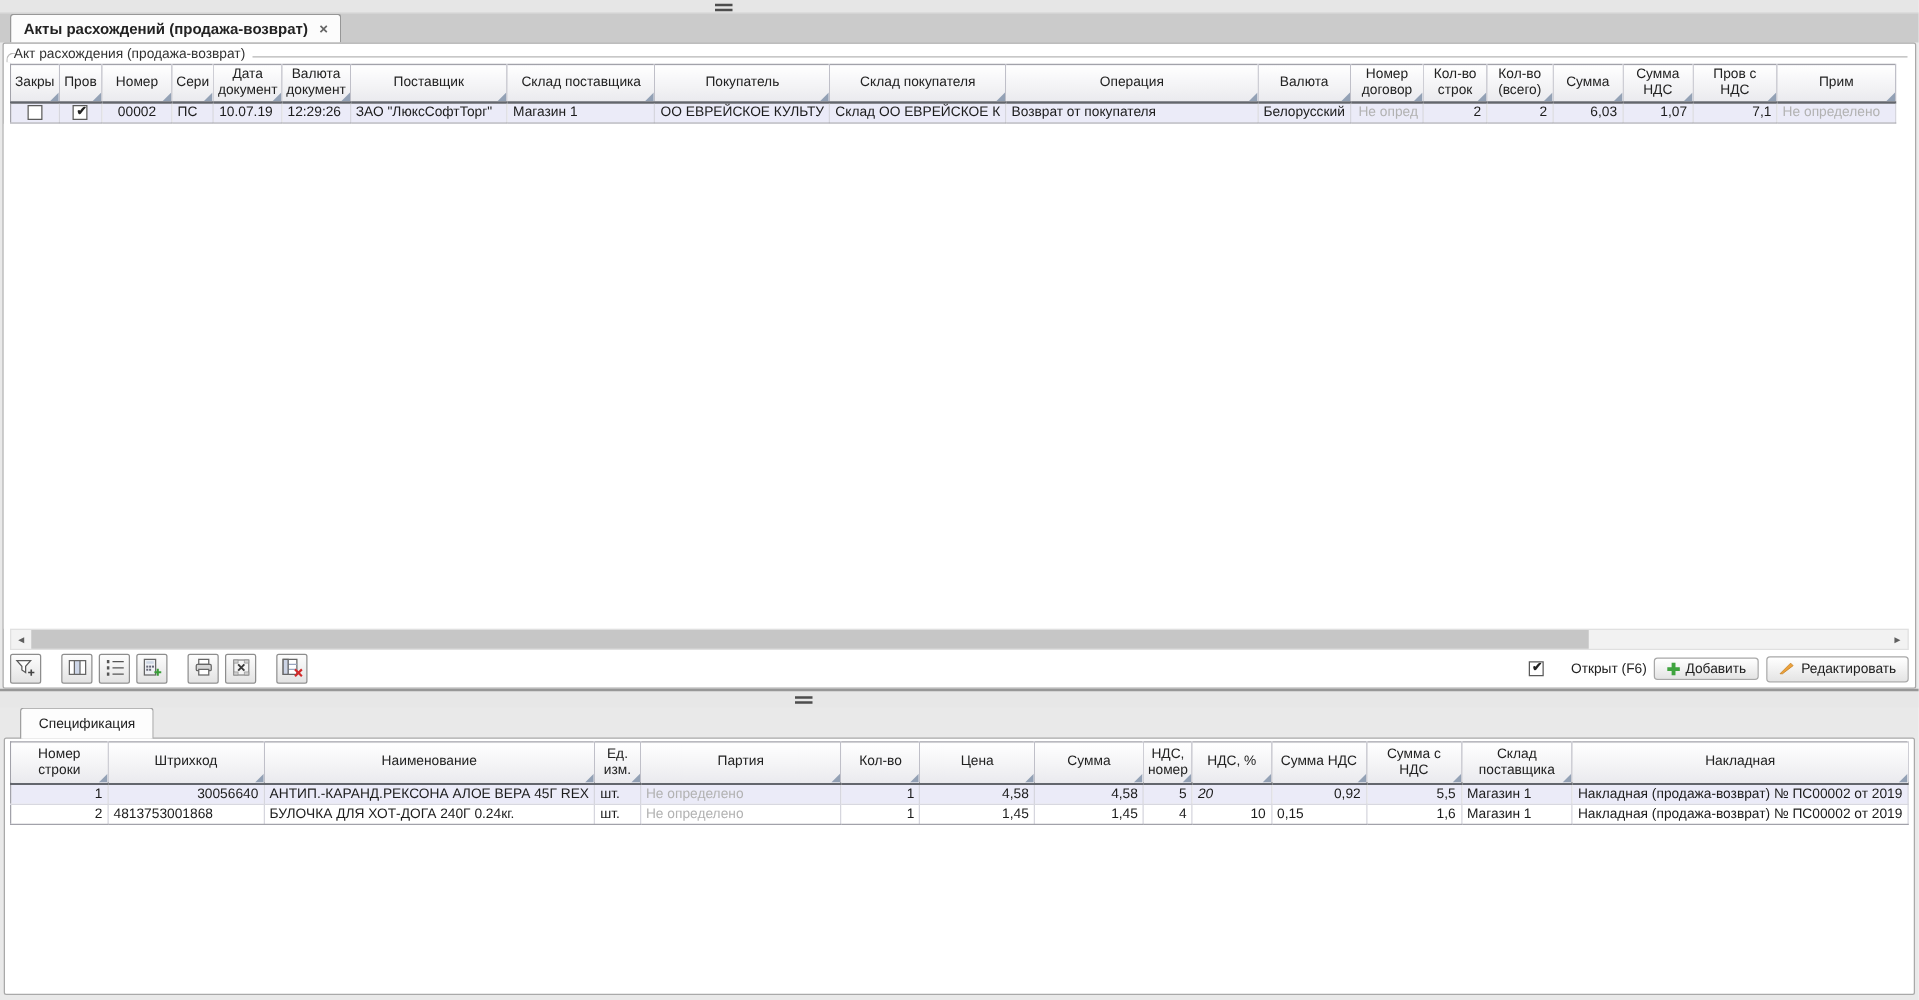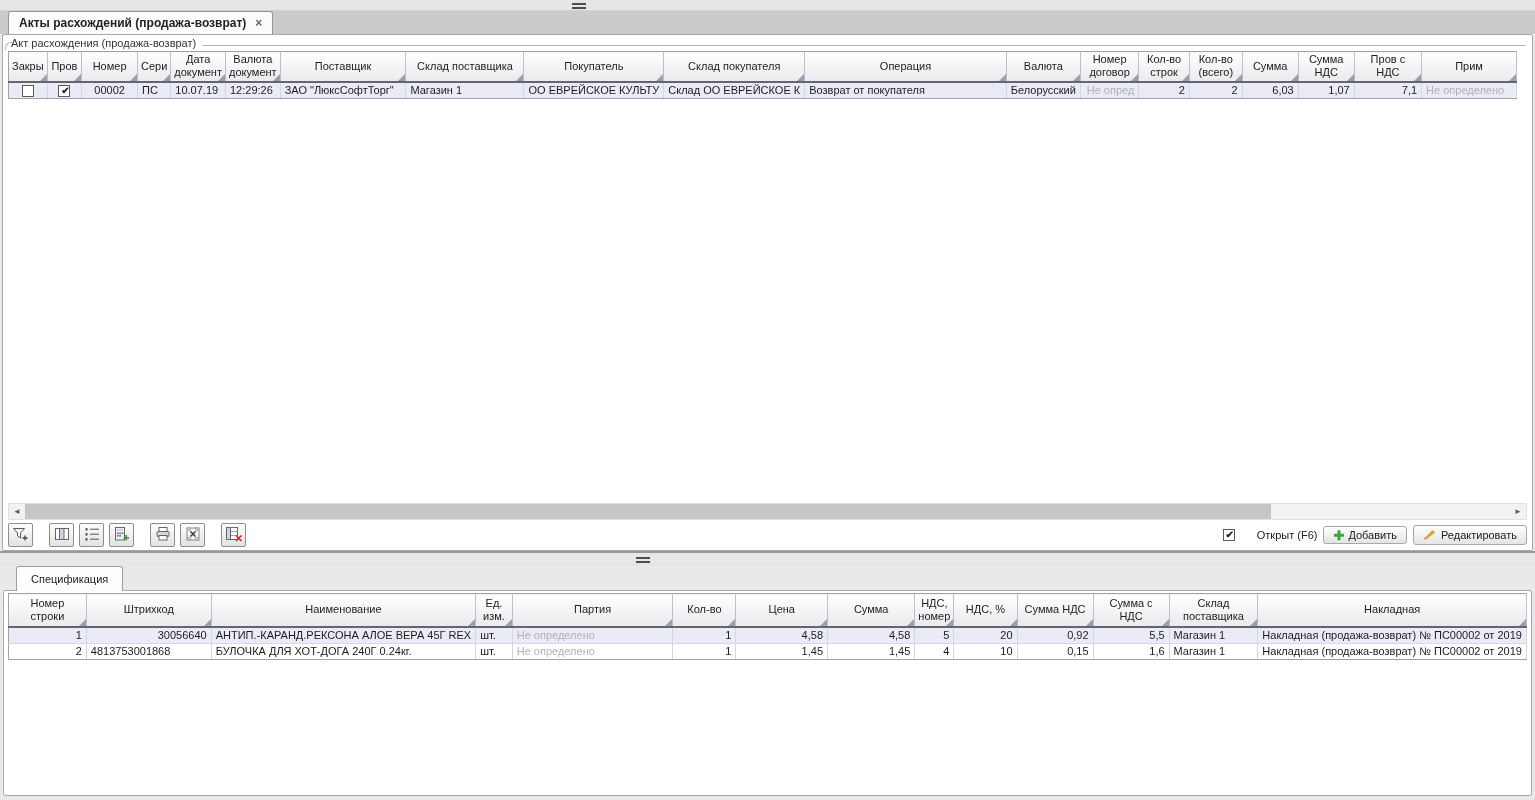--- a/index.html
+++ b/index.html
@@ -361,38 +361,38 @@
           <tr class="selected">
             <td style="text-align: right;">1</td>
             <td style="text-align: right;">30056640</td>
             <td style="text-align: left;">АНТИП.-КАРАНД.РЕКСОНА АЛОЕ ВЕРА 45Г REX</td>
             <td style="text-align: left;">шт.</td>
             <td class="muted" style="text-align: left;">Не определено</td>
             <td style="text-align: right;">1</td>
             <td style="text-align: right;">4,58</td>
             <td style="text-align: right;">4,58</td>
             <td style="text-align: right;">5</td>
-            <td style="text-align: right;">20</td>
+            <td style="text-align: left; font-style: italic;">20</td>
             <td style="text-align: right;">0,92</td>
             <td style="text-align: right;">5,5</td>
             <td style="text-align: left;">Магазин 1</td>
             <td style="text-align: left;">Накладная (продажа-возврат) № ПС00002 от 2019</td>
           </tr>
           <tr>
             <td style="text-align: right;">2</td>
             <td style="text-align: left;">4813753001868</td>
             <td style="text-align: left;">БУЛОЧКА ДЛЯ ХОТ-ДОГА 240Г 0.24кг.</td>
             <td style="text-align: left;">шт.</td>
             <td class="muted" style="text-align: left;">Не определено</td>
             <td style="text-align: right;">1</td>
             <td style="text-align: right;">1,45</td>
             <td style="text-align: right;">1,45</td>
             <td style="text-align: right;">4</td>
             <td style="text-align: right;">10</td>
-            <td style="text-align: right;">0,15</td>
+            <td style="">0,15</td>
             <td style="text-align: right;">1,6</td>
             <td style="text-align: left;">Магазин 1</td>
             <td style="text-align: left;">Накладная (продажа-возврат) № ПС00002 от 2019</td>
           </tr>
         </tbody>
       </table>
     </div>
 </div>
 
 </body></html>

